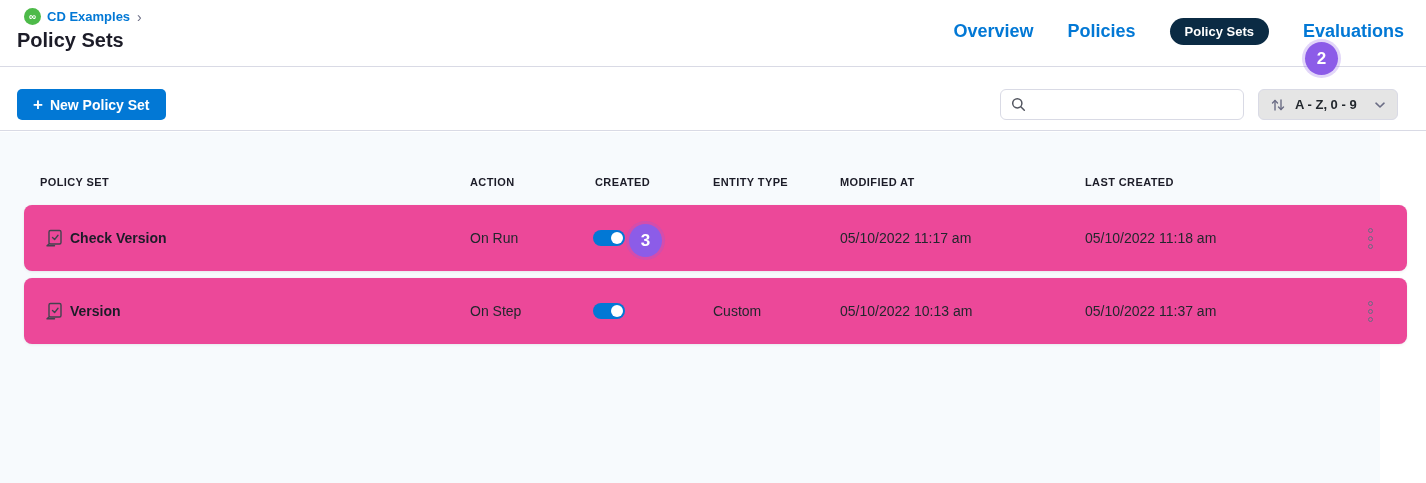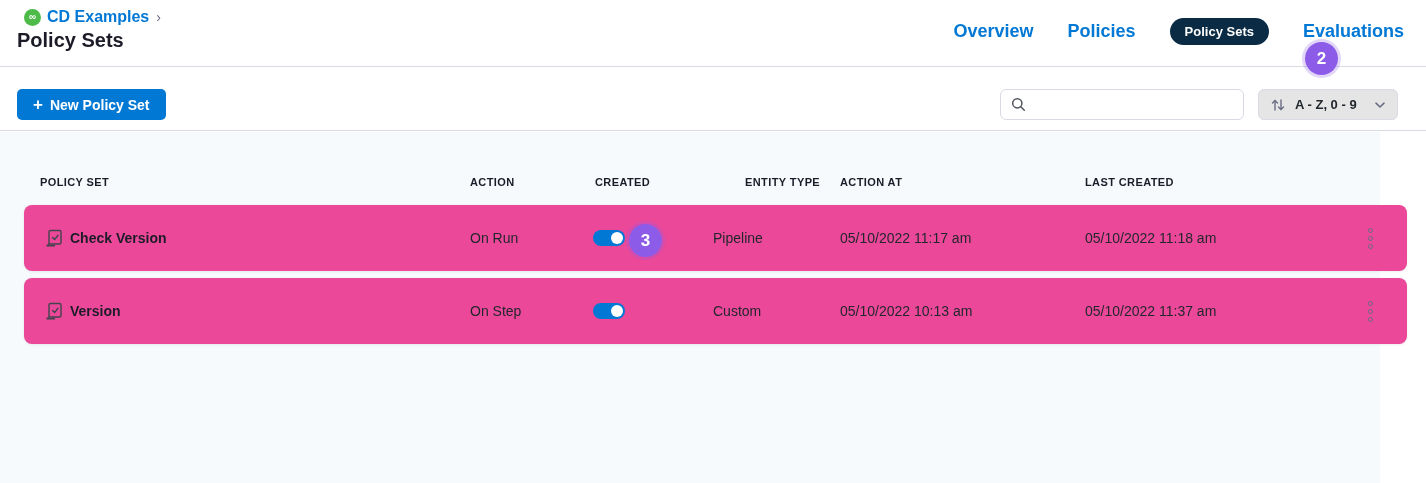--- a/index.html
+++ b/index.html
@@ -6,21 +6,21 @@
   html,body { width:1426px; height:483px; }
   body {
     font-family:"Liberation Sans","DejaVu Sans",sans-serif;
     background:#ffffff; position:relative; overflow:hidden;
     color:#22222a;
   }
   
   .header { position:absolute; left:0; top:0; width:1426px; height:67px; background:#fff; border-bottom:1px solid #d9dae5; }
   .breadcrumb { position:absolute; left:24px; top:8px; display:flex; align-items:center; gap:6px; }
   .cd-icon { width:17px; height:17px; border-radius:50%; background:#4dba49; color:#fff; display:flex; align-items:center; justify-content:center; font-size:10px; font-weight:bold; line-height:1; }
-  .crumb-link { font-size:16px; font-weight:600; color:#0278d5; cursor:pointer; }
+  .crumb-link { font-size:13px; font-weight:600; color:#0278d5; cursor:pointer; }
   .crumb-sep { font-size:14px; color:#6b6d85; margin-left:1px; }
   .page-title { position:absolute; left:17px; top:29px; font-size:20px; font-weight:700; color:#1c1c28; }
   .nav { position:absolute; right:22px; top:18px; display:flex; align-items:center; gap:34px; height:26px; }
   .nav-link { font-size:18px; font-weight:700; color:#0278d5; cursor:pointer; white-space:nowrap; }
   .nav-pill { background:#0b2b44; color:#fff; padding:6px 15px; border-radius:14px; font-size:13px; font-weight:700; cursor:pointer; white-space:nowrap; }
   
   .anno { position:absolute; width:33px; height:33px; border-radius:50%; background:#8c5ce8; color:#fff; font-size:17px; font-weight:700; display:flex; align-items:center; justify-content:center; box-shadow:0 0 0 3px rgba(140,92,232,0.25); z-index:9; }
   .anno-2 { left:1305px; top:42px; }
   .anno-3 { left:629px; top:224px; }
   
@@ -28,21 +28,21 @@
   .btn-new { position:absolute; left:17px; top:21px; height:31px; padding:0 16px; background:#0278d5; border:none; border-radius:5px; color:#fff; font-family:inherit; font-size:14px; font-weight:700; display:flex; align-items:center; gap:7px; cursor:pointer; }
   .btn-new .plus { font-size:17px; font-weight:700; line-height:1; margin-top:-1px; }
   .search-box { position:absolute; left:1000px; top:21px; width:244px; height:31px; border:1px solid #d9dae5; border-radius:6px; background:#fff; display:flex; align-items:center; padding:0 10px; gap:7px; }
   .search-box input { border:none; outline:none; flex:1; font-family:inherit; font-size:13.5px; color:#22272d; background:transparent; }
   .search-box input::placeholder { color:#9299ab; }
   .sort-box { position:absolute; left:1258px; top:21px; width:140px; height:31px; border:1px solid #d9dae5; border-radius:6px; background:#e5e5e5; display:flex; align-items:center; padding:0 11px; gap:9px; cursor:pointer; }
   .sort-label { font-size:13px; font-weight:700; color:#22272d; flex:1; white-space:nowrap; }
   
   .main { position:absolute; left:0; top:132px; width:1380px; height:351px; background:#f7fafd; }
   .thead-cell { position:absolute; top:44px; font-size:11px; font-weight:700; letter-spacing:0.4px; color:#1c1c28; white-space:nowrap; }
-  .h0{left:40px;} .h1{left:470px;} .h2{left:595px;} .h3{left:713px;margin-left:32px;} .h4{left:840px;} .h5{left:1085px;}
+  .h0{left:40px;} .h1{left:470px;} .h2{left:595px;} .h3{left:713px;} .h4{left:840px;} .h5{left:1085px;}
   .row-card { position:absolute; left:24px; width:1383px; height:66px; background:#ec4899; border-radius:8px; box-shadow:0 1px 3px rgba(40,41,61,0.07), 0 0 1px rgba(40,41,61,0.08); cursor:pointer; }
   .rc1 { top:73px; } .rc2 { top:146px; }
   .cell { position:absolute; top:0; bottom:0; display:flex; align-items:center; font-size:14px; color:#22272d; white-space:nowrap; }
   .c-icon{left:20px;} .c-name{left:46px; font-weight:700; color:#1c1c28;} .c-action{left:446px;} .c-toggle{left:569px;} .c-entity{left:689px;} .c-created{left:816px;} .c-modified{left:1061px;}
   .c-kebab{ right:26px; width:22px; justify-content:center; flex-direction:column; gap:3px; }
   .kebab-dot { width:5px; height:5px; border:1.5px solid #696b83; border-radius:50%; }
   .toggle { width:32px; height:16px; border-radius:9px; background:#0278d5; position:relative; cursor:pointer; }
   .toggle .knob { position:absolute; top:2px; left:18px; width:12px; height:12px; border-radius:50%; background:#fff; }
   .icon-svg { display:block; }
 </style>
@@ -90,39 +90,38 @@
         <path d="M2 2.2 L6 6 L10 2.2"></path>
       </svg>
   </div>
 </div>
 
 <div class="main">
   <div class="thead-cell h0">POLICY SET</div>
   <div class="thead-cell h1">ACTION</div>
   <div class="thead-cell h2">CREATED</div>
   <div class="thead-cell h3">ENTITY TYPE</div>
-  <div class="thead-cell h4">ACTION AT</div>
+  <div class="thead-cell h4">MODIFIED AT</div>
   <div class="thead-cell h5">LAST CREATED</div>
 
   <div class="row-card rc1">
     <div class="cell c-icon">
       <svg class="icon-svg" width="20" height="20" viewBox="0 0 20 20" fill="none" stroke="#42434f" stroke-width="1.4" stroke-linecap="round" stroke-linejoin="round">
           <rect x="5" y="2.5" width="12" height="13.5" rx="1.5"></rect>
           <path d="M8.5 9.6 L10.6 11.6 L14 7.2"></path>
           <path d="M5 16 L3 17.8 H10.5"></path>
         </svg>
     </div>
     <div class="cell c-name">Check Version</div>
     <div class="cell c-action">On Run</div>
     <div class="cell c-toggle">
       <div class="toggle">
           <span class="knob"></span>
         </div>
     </div>
-    <div class="cell c-entity">Pipeline</div>
     <div class="cell c-created">05/10/2022 11:17 am</div>
     <div class="cell c-modified">05/10/2022 11:18 am</div>
     <div class="cell c-kebab">
       <span class="kebab-dot"></span>
         <span class="kebab-dot"></span>
         <span class="kebab-dot"></span>
     </div>
   </div>
 
   <div class="row-card rc2">

